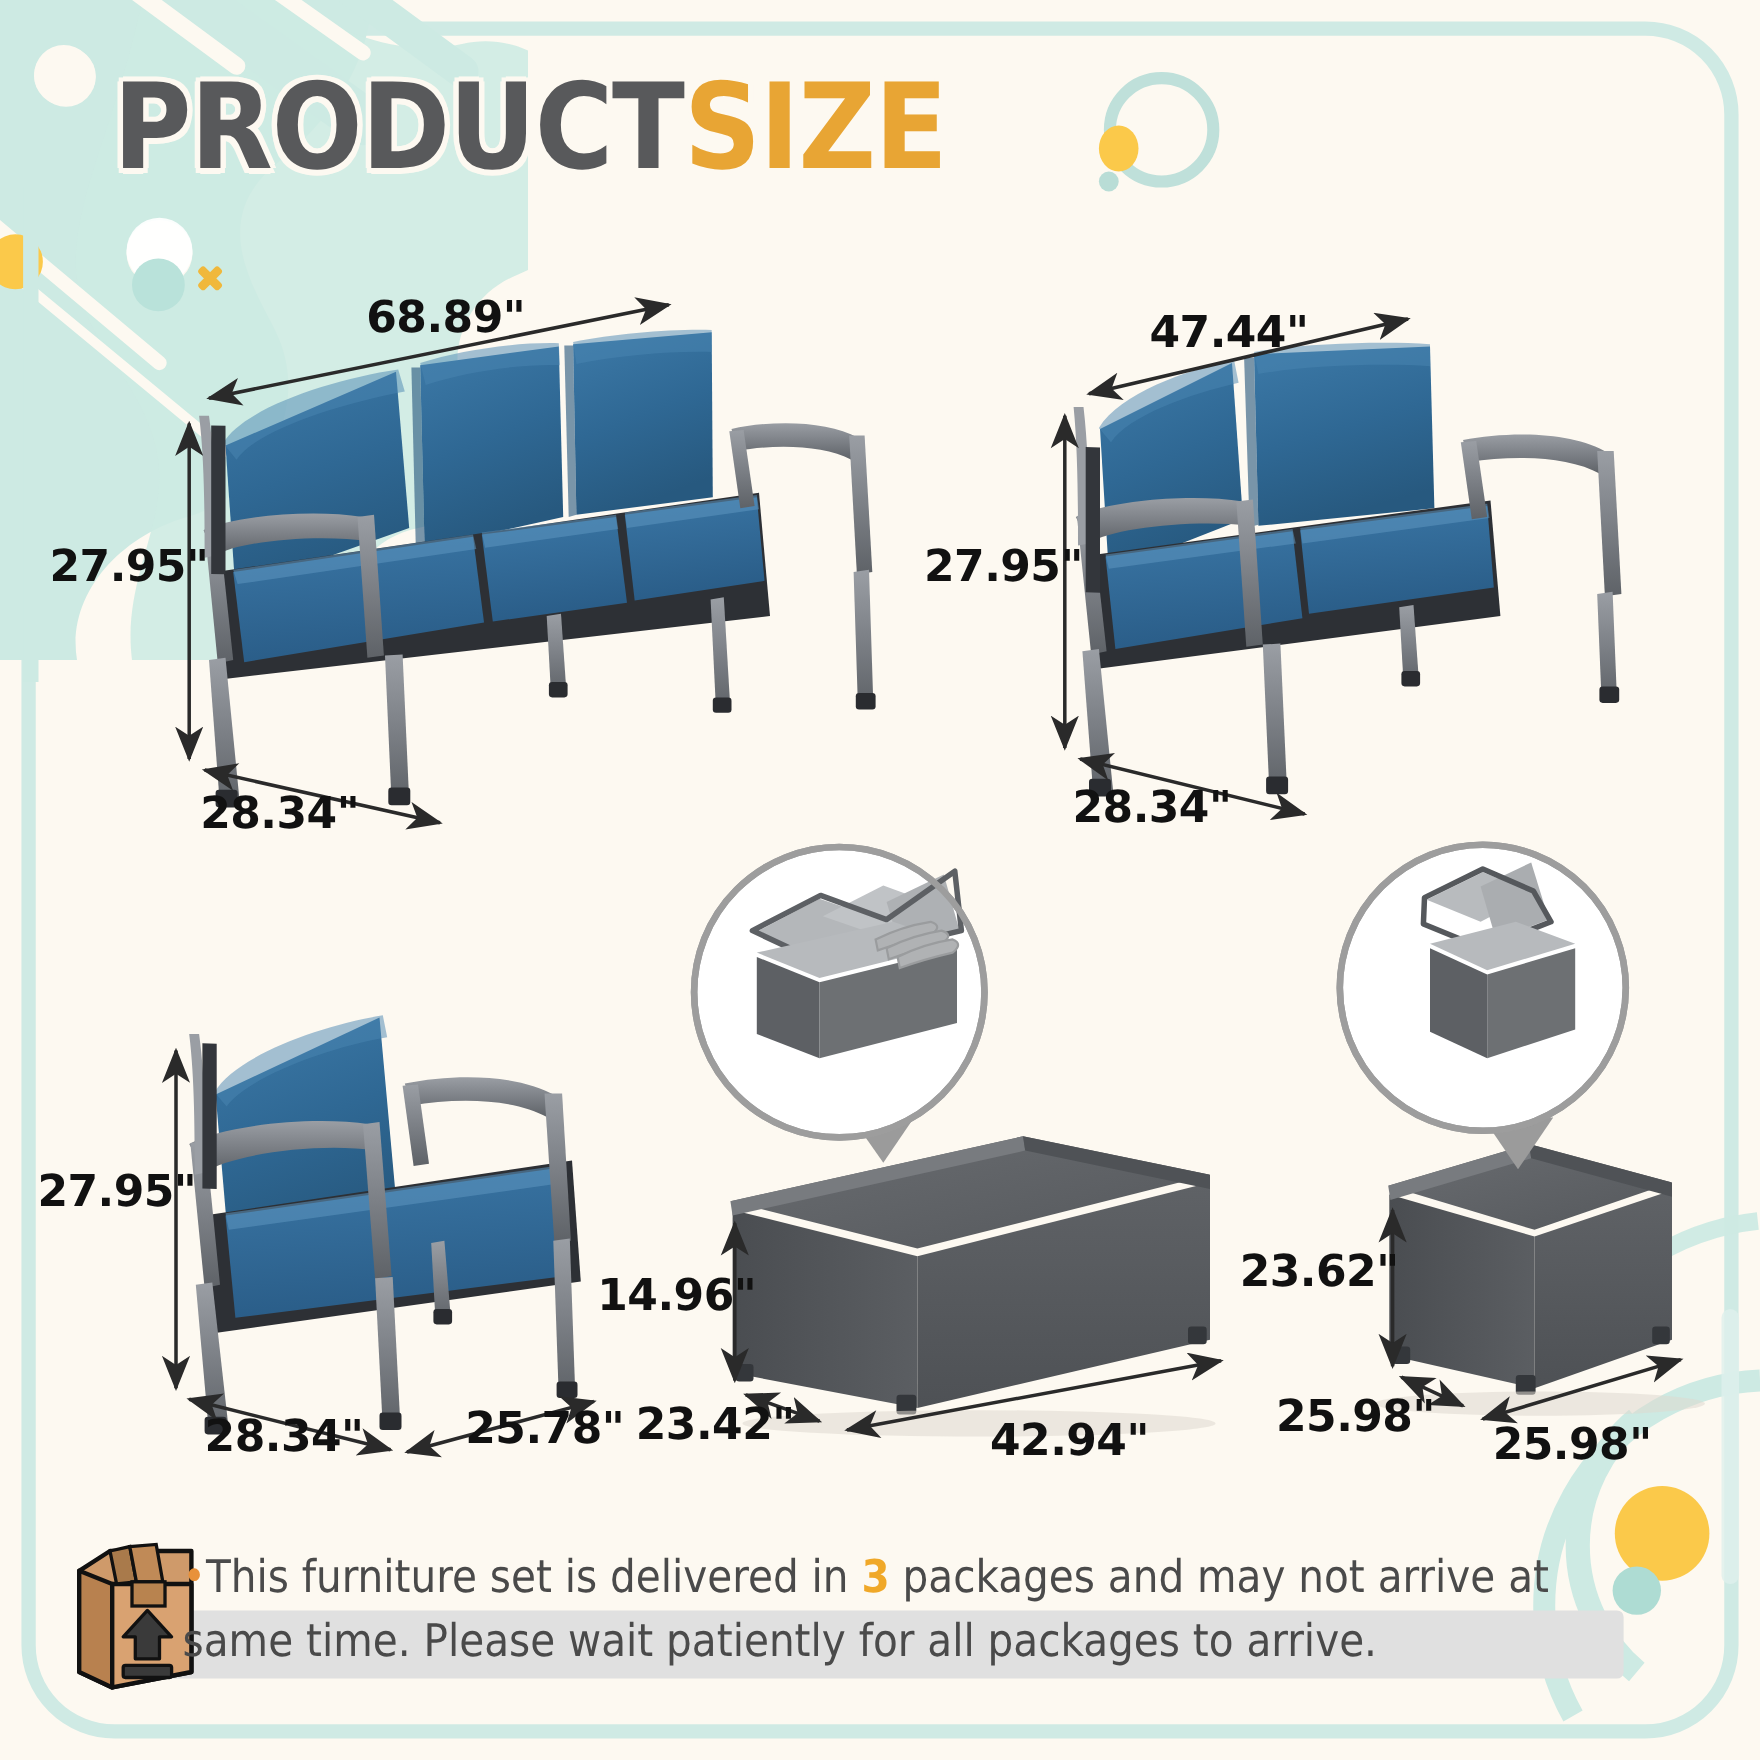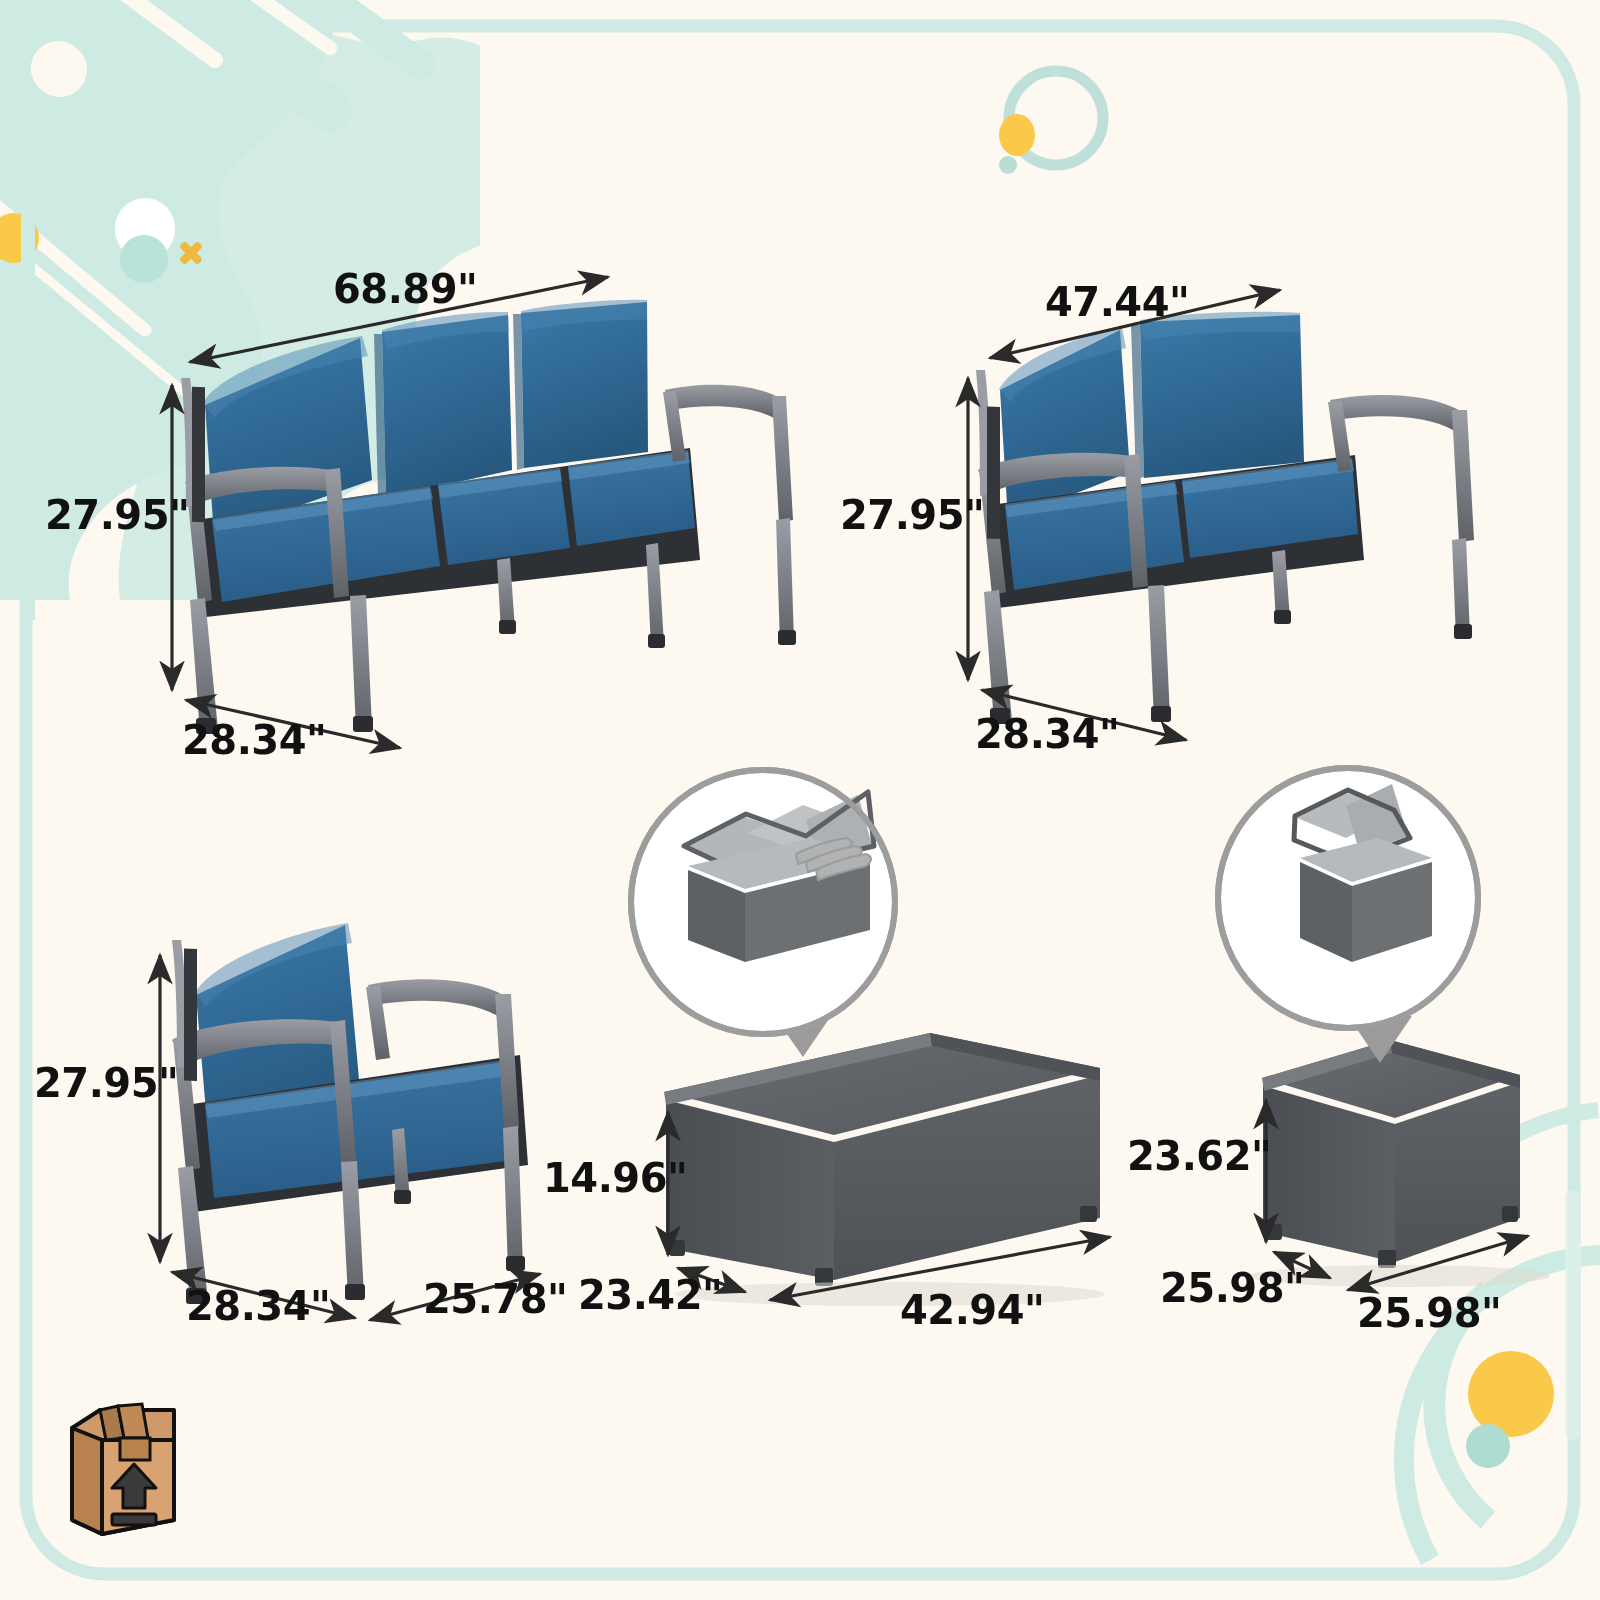--- a/index.html
+++ b/index.html
@@ -126,20 +126,23 @@
     <circle cx="1488" cy="1446" r="22" fill="#aedcd3"></circle>
     <path d="M 1420,1230 A 230 230 0 0 1 1598,1110" fill="none" stroke="#cdeae3" stroke-width="16" opacity="0.95"></path>
   </g>
 
   <rect x="1565" y="1190" width="16" height="250" rx="8" fill="#dff0ec" opacity="0.8"></rect>
 
 </svg>
 
 <div class="layer" id="content">
 
+  <div id="title">
+    <span class="t-product">PRODUCT</span><span class="t-size">SIZE</span>
+  </div>
 
   <svg class="layer" width="1600" height="1600" viewBox="0 0 1600 1600" style="pointer-events:none">
     <defs>
       <linearGradient id="cushionBlue" x1="0" y1="0" x2="0.3" y2="1">
         <stop offset="0%" stop-color="#3d7aa8"></stop>
         <stop offset="55%" stop-color="#2f6894"></stop>
         <stop offset="100%" stop-color="#27597f"></stop>
       </linearGradient>
       <linearGradient id="cushionBlueSeat" x1="0" y1="0" x2="0.2" y2="1">
         <stop offset="0%" stop-color="#3a76a5"></stop>
@@ -397,15 +400,21 @@
     <path d="M10,30 L38,12 L112,12 L112,122 L40,136 L10,122 Z" fill="#cf9a6a" stroke="#111" stroke-width="4" stroke-linejoin="round"></path>
     <path d="M10,30 L40,42 L40,136 L10,122 Z" fill="#b8814f" stroke="#111" stroke-width="4" stroke-linejoin="round"></path>
     <path d="M40,42 L112,42 L112,122 L40,136 Z" fill="#d9a271" stroke="#111" stroke-width="4" stroke-linejoin="round"></path>
     <path d="M38,12 L56,8 L62,40 L44,42 Z" fill="#a97a4b" stroke="#111" stroke-width="3"></path>
     <path d="M56,8 L80,6 L86,40 L62,40 Z" fill="#c08a57" stroke="#111" stroke-width="3"></path>
     <rect x="58" y="40" width="30" height="22" fill="#b8834f" stroke="#111" stroke-width="3"></rect>
     <path d="M72,66 L94,90 L83,90 L83,110 L61,110 L61,90 L50,90 Z" fill="#3a3a3a" stroke="#111" stroke-width="3" stroke-linejoin="round"></path>
     <rect x="50" y="116" width="44" height="11" rx="2" fill="#3a3a3a" stroke="#111" stroke-width="3"></rect>
   </svg>
 
+  <div id="footer-note">
+    <div class="hl-bar"></div>
+    <span class="txt">
+      <span class="bullet">•</span><span>This furniture set is delivered in </span><span class="num">3</span><span> packages and may not arrive at same time. Please wait patiently for all packages to arrive.</span>
+    </span>
+  </div>
 
 </div>
 </div>
 
 </body></html>

